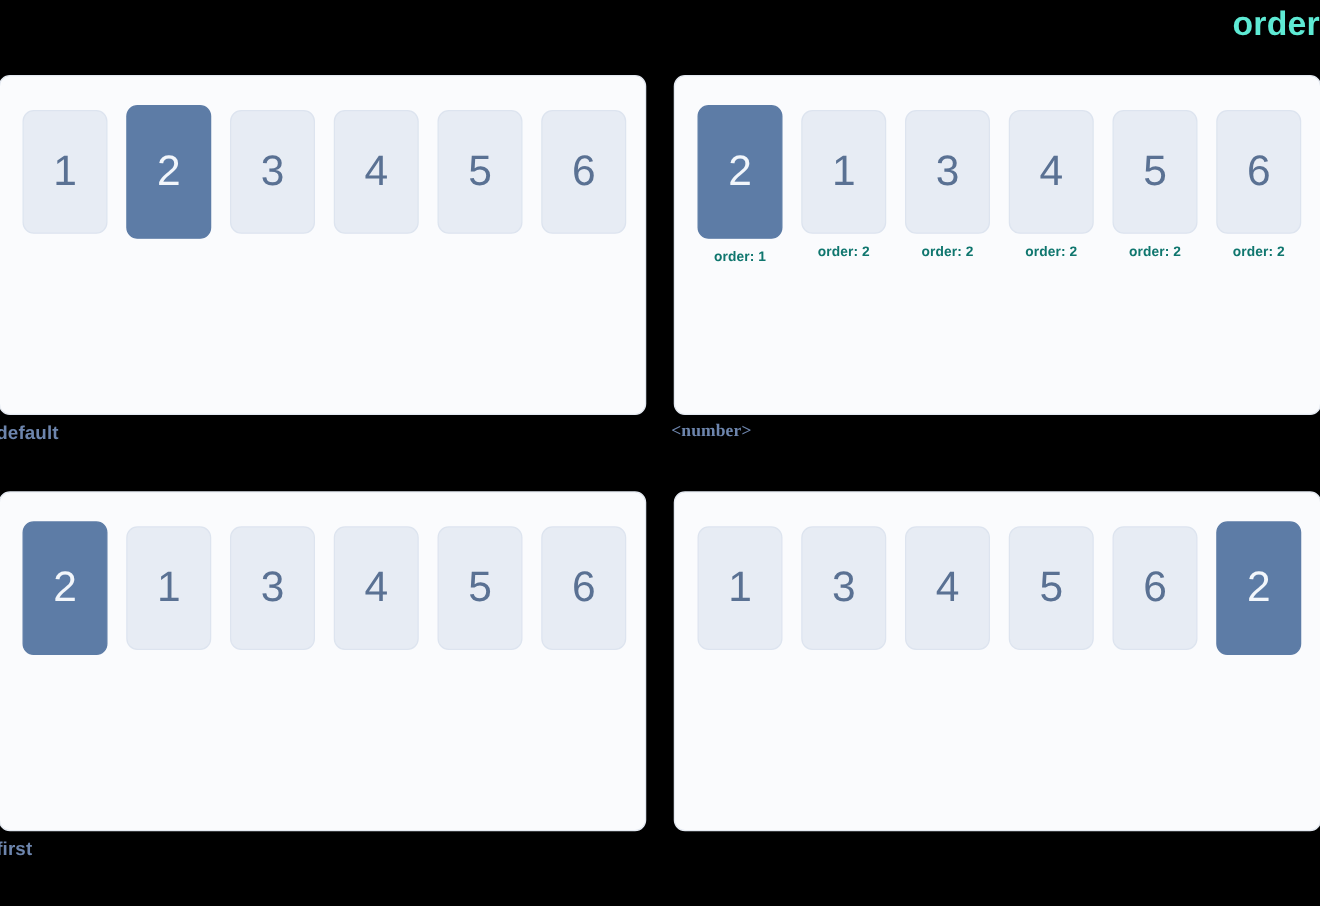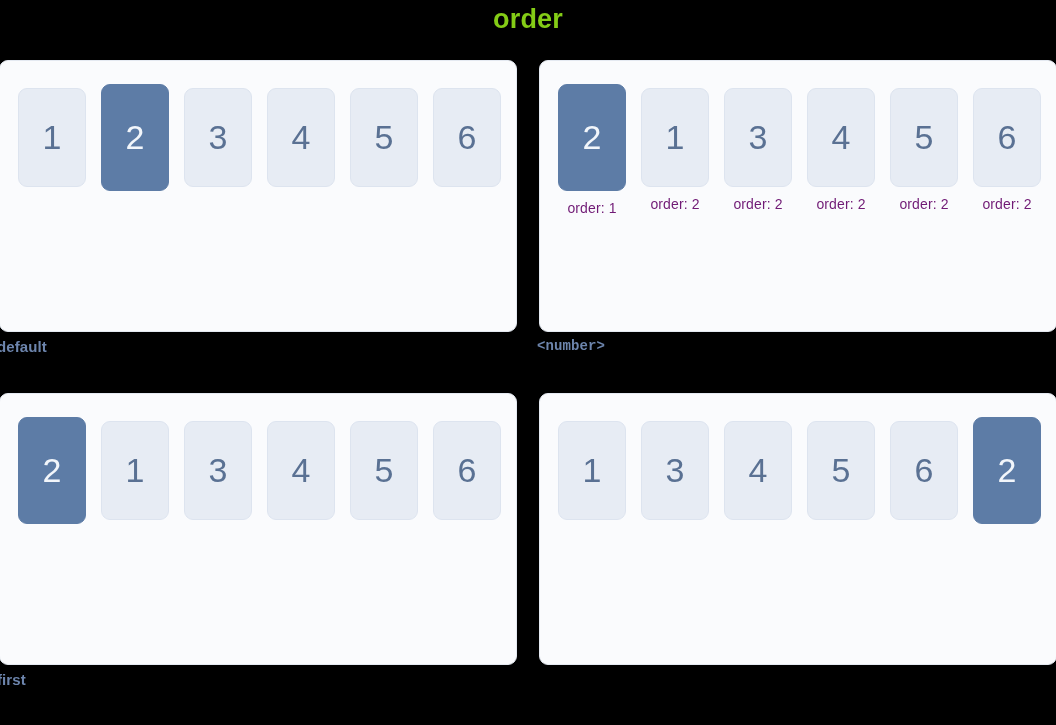--- a/index.html
+++ b/index.html
@@ -13,24 +13,24 @@
     overflow: hidden;
     font-family: "Liberation Sans", sans-serif;
     position: relative;
   }
 
   .page-title {
     position: absolute;
     top: 4px;
     left: 0;
     width: 1056px;
-    text-align: center;
+    text-align: right;
     font-size: 27px;
     font-weight: bold;
-    color: #84cc16;
+    color: #5eead4;
     letter-spacing: 0.2px;
   }
 
   .grid {
     position: absolute;
     top: 60px;
     left: 0;
     width: 1056px;
   }
 
@@ -87,37 +87,37 @@
   .item.highlight {
     background: #5d7ca6;
     border-color: #5d7ca6;
     color: #f2f6fb;
     height: 107px;
     margin-top: -4px;
   }
 
   .order-label {
     margin-top: 9px;
-    font-size: 14px;
-    font-weight: normal;
-    color: #701a75;
+    font-size: 11px;
+    font-weight: bold;
+    color: #0f766e;
     white-space: nowrap;
     letter-spacing: 0.1px;
   }
 
   .caption {
     margin-top: 6px;
     margin-left: -2px;
     font-size: 15px;
     font-weight: bold;
     color: #6d85ad;
     letter-spacing: 0.1px;
   }
   .caption.mono {
-    font-family: Liberation Mono, monospace;
+    font-family: Liberation Serif, serif;
     font-size: 14px;
   }
 </style>
 </head>
 <body>
 
 <div class="page-title">order</div>
 
 <div class="grid">
   <div class="row">

